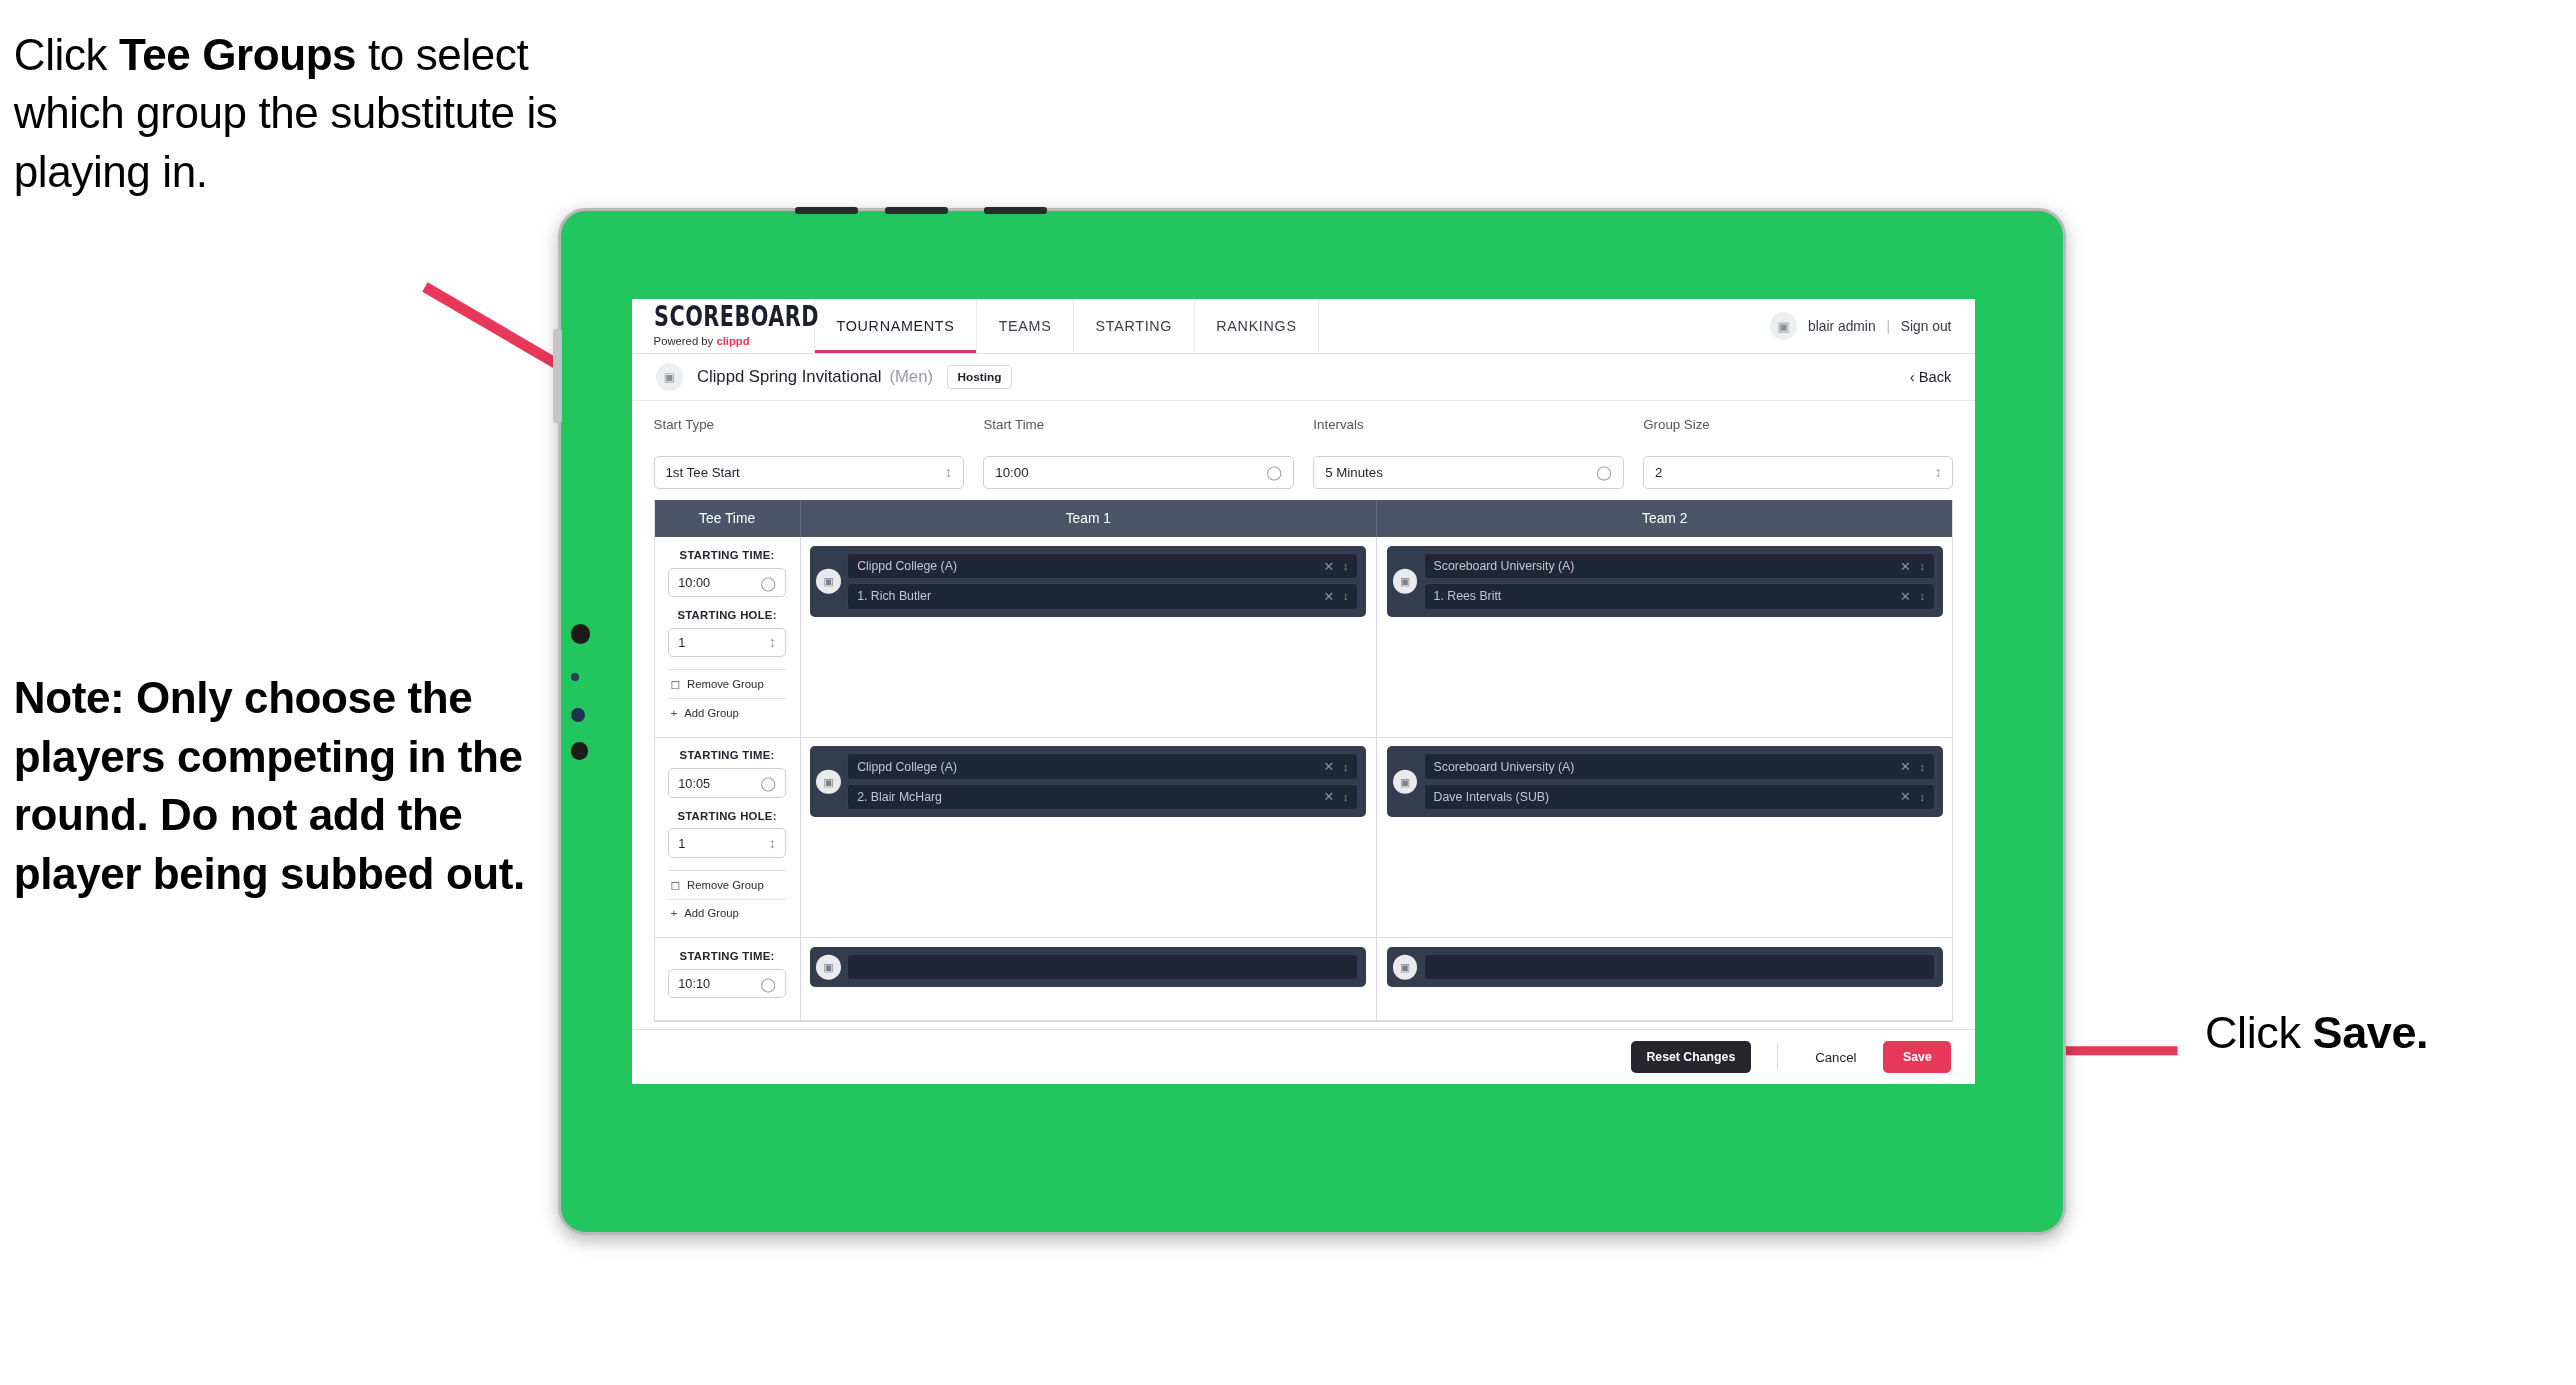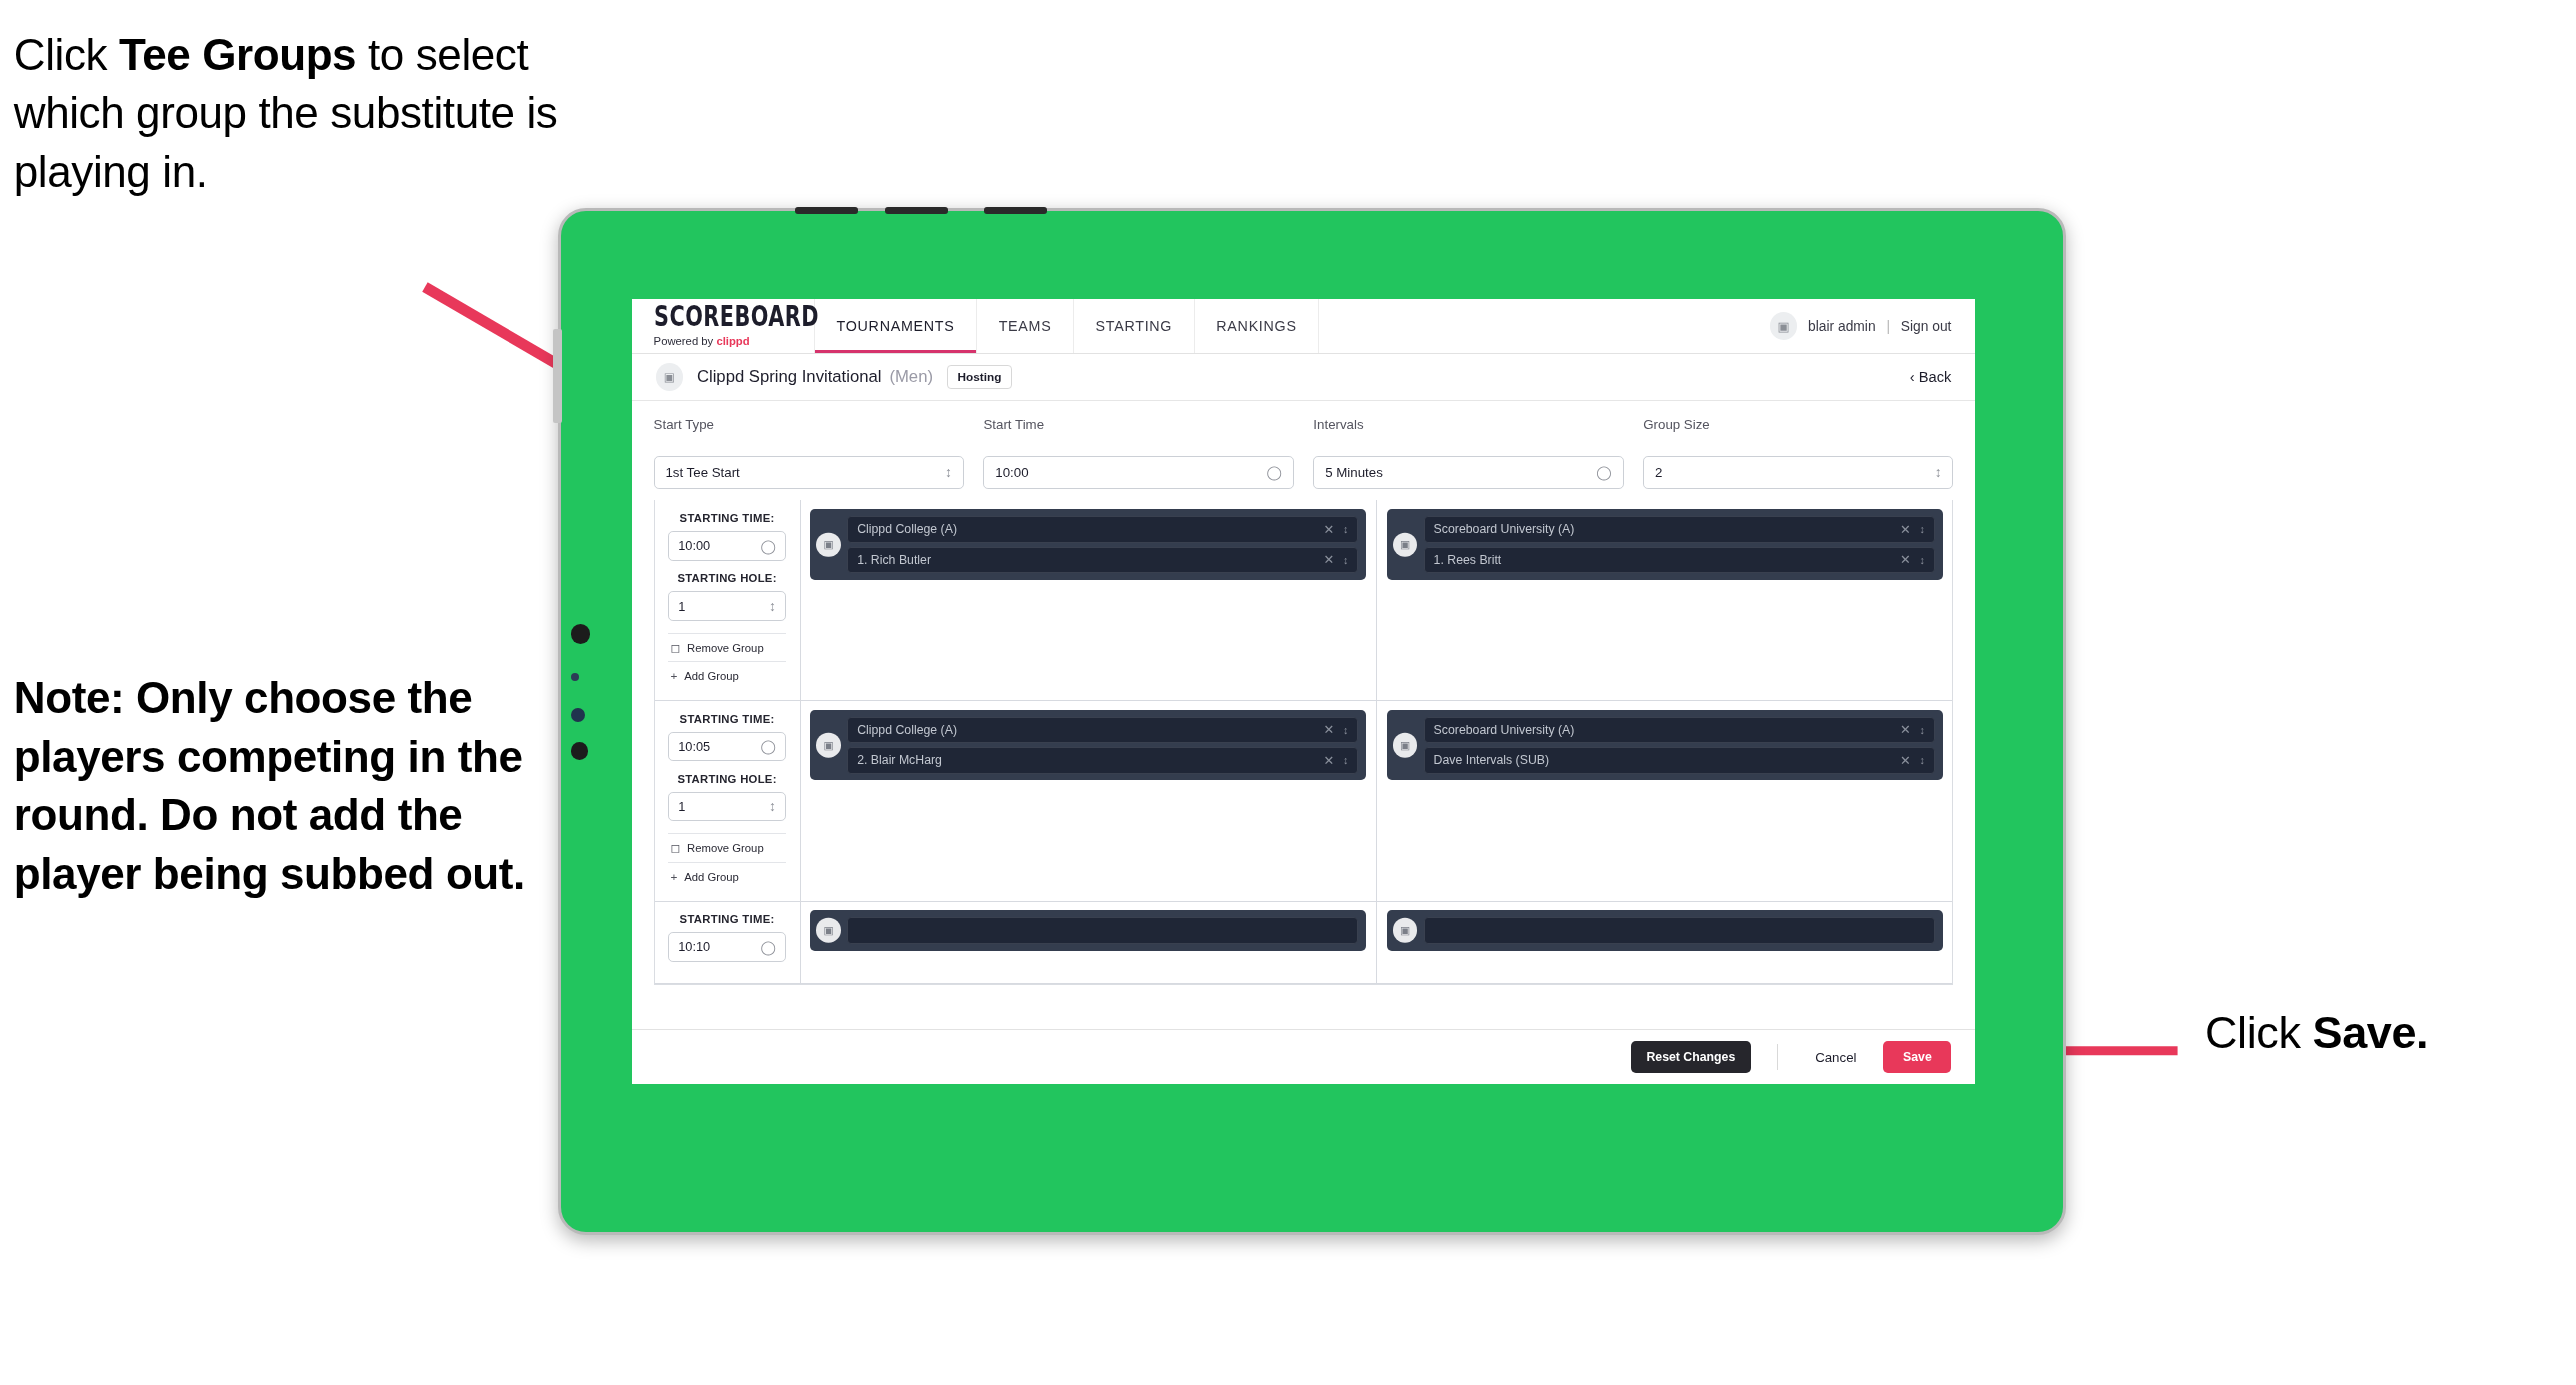--- a/index.html
+++ b/index.html
@@ -259,20 +259,25 @@
       <div class="ctl">
         <div class="ctl-label">Group Size</div>
         <div class="ctl-field">
           <span class="val">2</span>
           <span class="ctl-ico">↕</span>
         </div>
       </div>
     </div>
 
     <div id="tbl">
+      <div id="thead">
+        <div class="th tee">Tee Time</div>
+        <div class="th team">Team 1</div>
+        <div class="th team">Team 2</div>
+      </div>
 
       <div class="grow">
         <div class="teecell">
           <div class="tee-lab">STARTING TIME:</div>
           <div class="tee-field">
             <span class="val">10:00</span>
             <span class="ctl-ico">◯</span>
           </div>
           <div class="tee-lab">STARTING HOLE:</div>
           <div class="tee-field">

